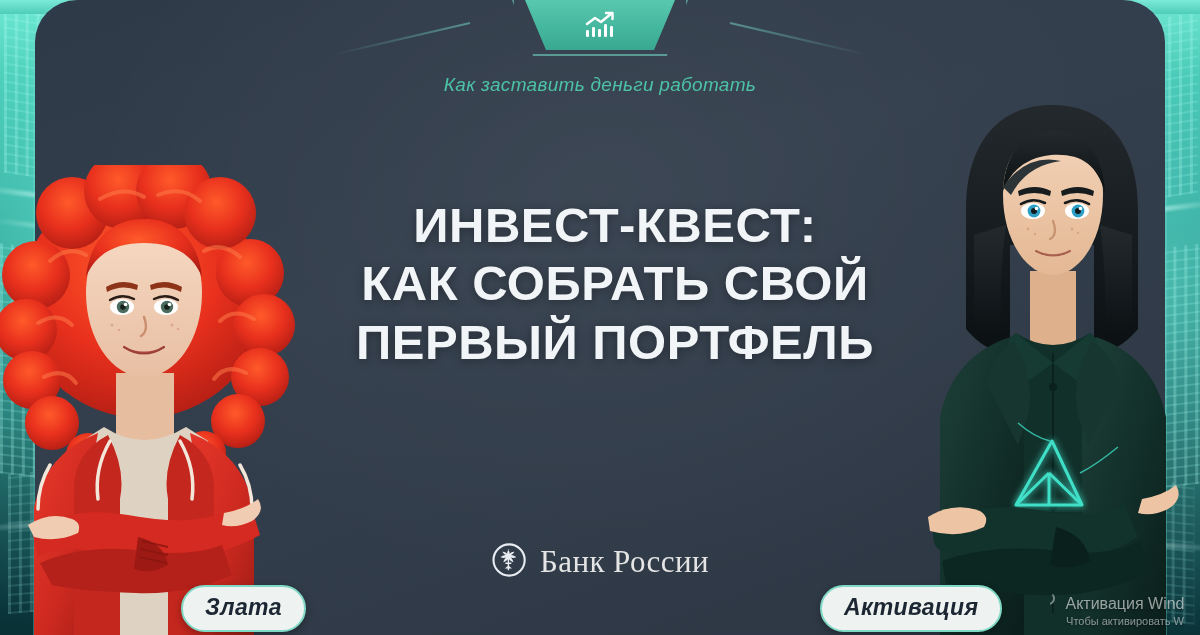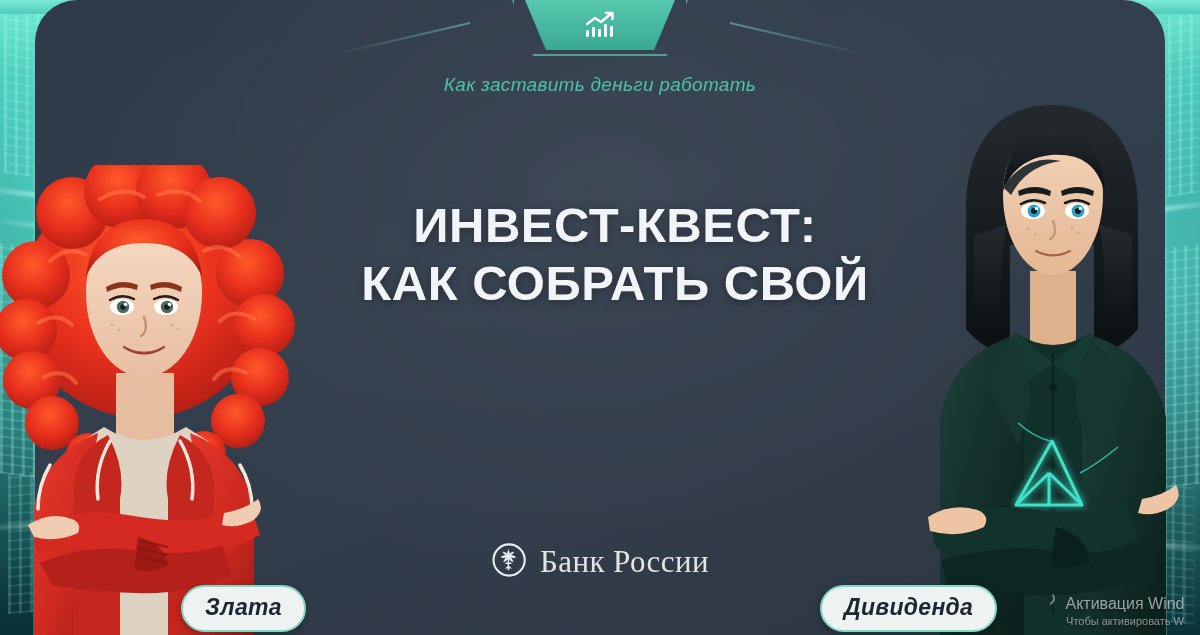--- a/index.html
+++ b/index.html
@@ -203,20 +203,21 @@
       </g>
     </svg>
   </div>
 </div>
 
 <div class="subtitle">Как заставить деньги работать</div>
 
 <div class="title">
   <span class="ln">ИНВЕСТ-КВЕСТ:</span>
   <span class="ln">КАК СОБРАТЬ СВОЙ</span>
+  <span class="ln">ПЕРВЫЙ ПОРТФЕЛЬ</span>
 </div>
 
 <div class="bank">
   <span>
     <svg width="36" height="36" viewBox="0 0 36 36">
       <circle cx="18" cy="18" r="15.6" fill="none" stroke="#e9edf2" stroke-width="2.1"></circle>
       <g fill="#e9edf2">
         <path d="M18 7.2 c-1.5 1.4 -2.1 3.1 -1.9 4.6 c-1.3 -1.5 -3.1 -2.3 -4.8 -2.1 c.8 1.6 2.1 2.8 3.5 3.3
                  c-2.1 .1 -4 .9 -5.3 2.2 c1.8 .8 3.8 .9 5.5 .3 c-1.5 1.3 -2.5 3 -2.7 4.7 c1.8 -.5 3.3 -1.6 4.3 -3
                  l0 3.2 l-2.3 0 l0 1.7 l2.3 0 l0 2 l-2.9 2.5 l2.9 0 l0 1.7 l1.4 0 l0 -1.7 l2.9 0 l-2.9 -2.5 l0 -2
@@ -446,19 +447,19 @@
     <path d="M36 486 q52 -18 116 -10 q50 6 82 -10 l12 30 q-50 26 -110 24 q-60 -2 -96 -12 z" fill="#0c2621"></path>
 
     <path d="M150 452 q30 8 34 34 q-22 10 -40 4 z" fill="#0a201c"></path>
 
     <path d="M22 442 q26 -16 52 -6 q10 6 4 16 q-26 12 -54 4 z" fill="#eec5a4"></path>
     <path d="M236 424 q22 -4 34 -14 q8 14 -8 24 q-16 8 -30 4 z" fill="#eec5a4"></path>
   </svg>
 </div>
 
 <div class="badge badge-l">Злата</div>
-<div class="badge badge-r">Дивиденда</div>
+<div class="badge badge-r">Активация</div>
 
 <div class="watermark">
   <div class="wm-ring"></div>
   <div class="wm-title">Активация Wind</div>
   <div class="wm-sub">Чтобы активировать W</div>
 </div>
 
 </body></html>

